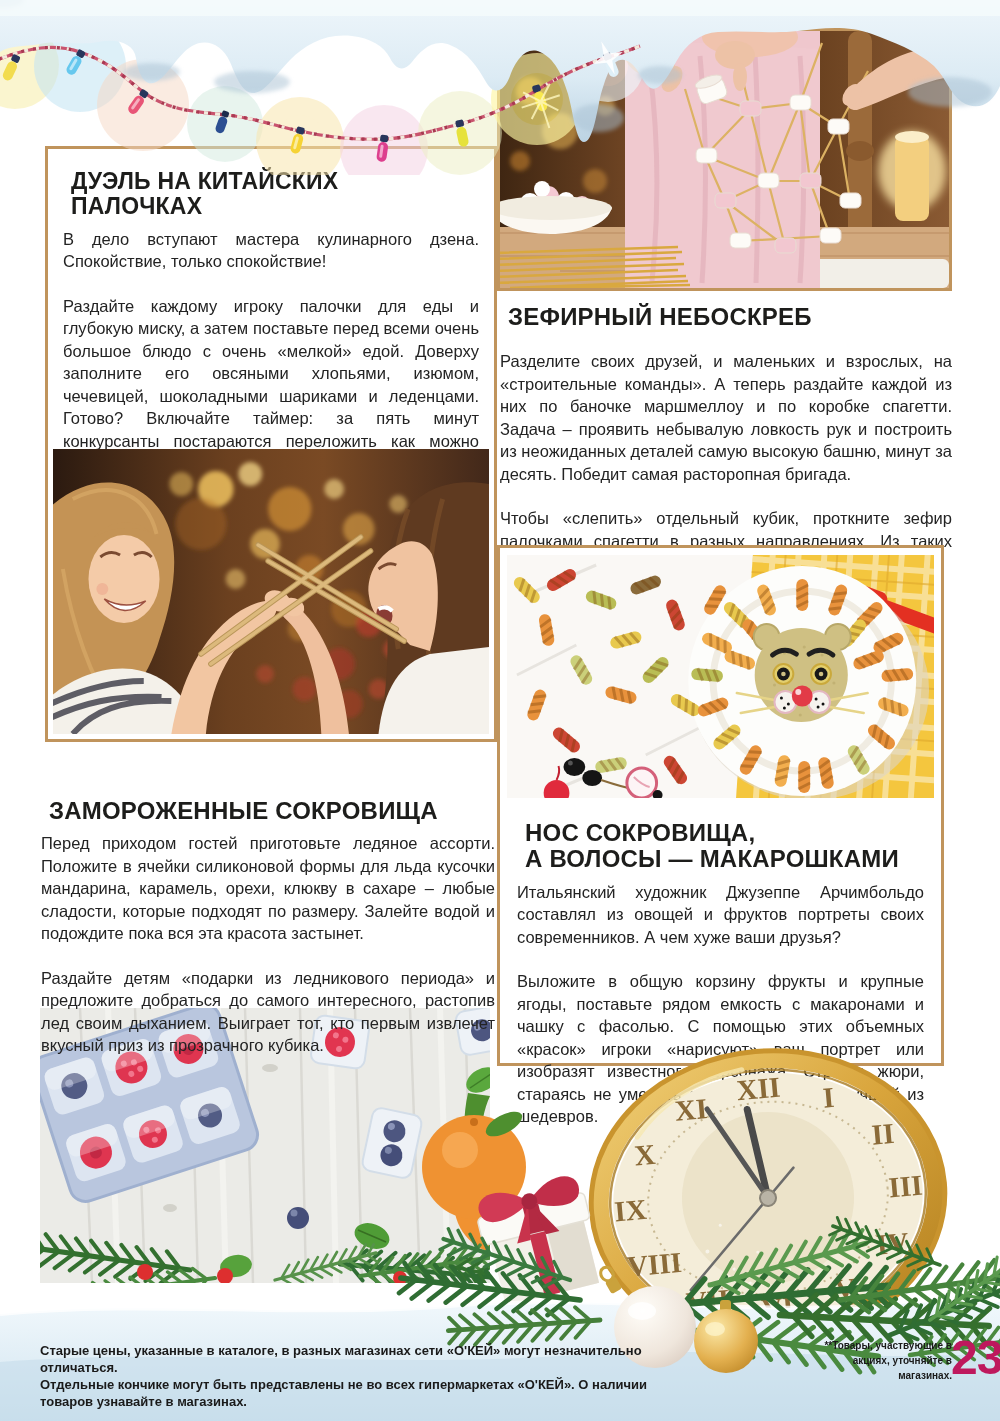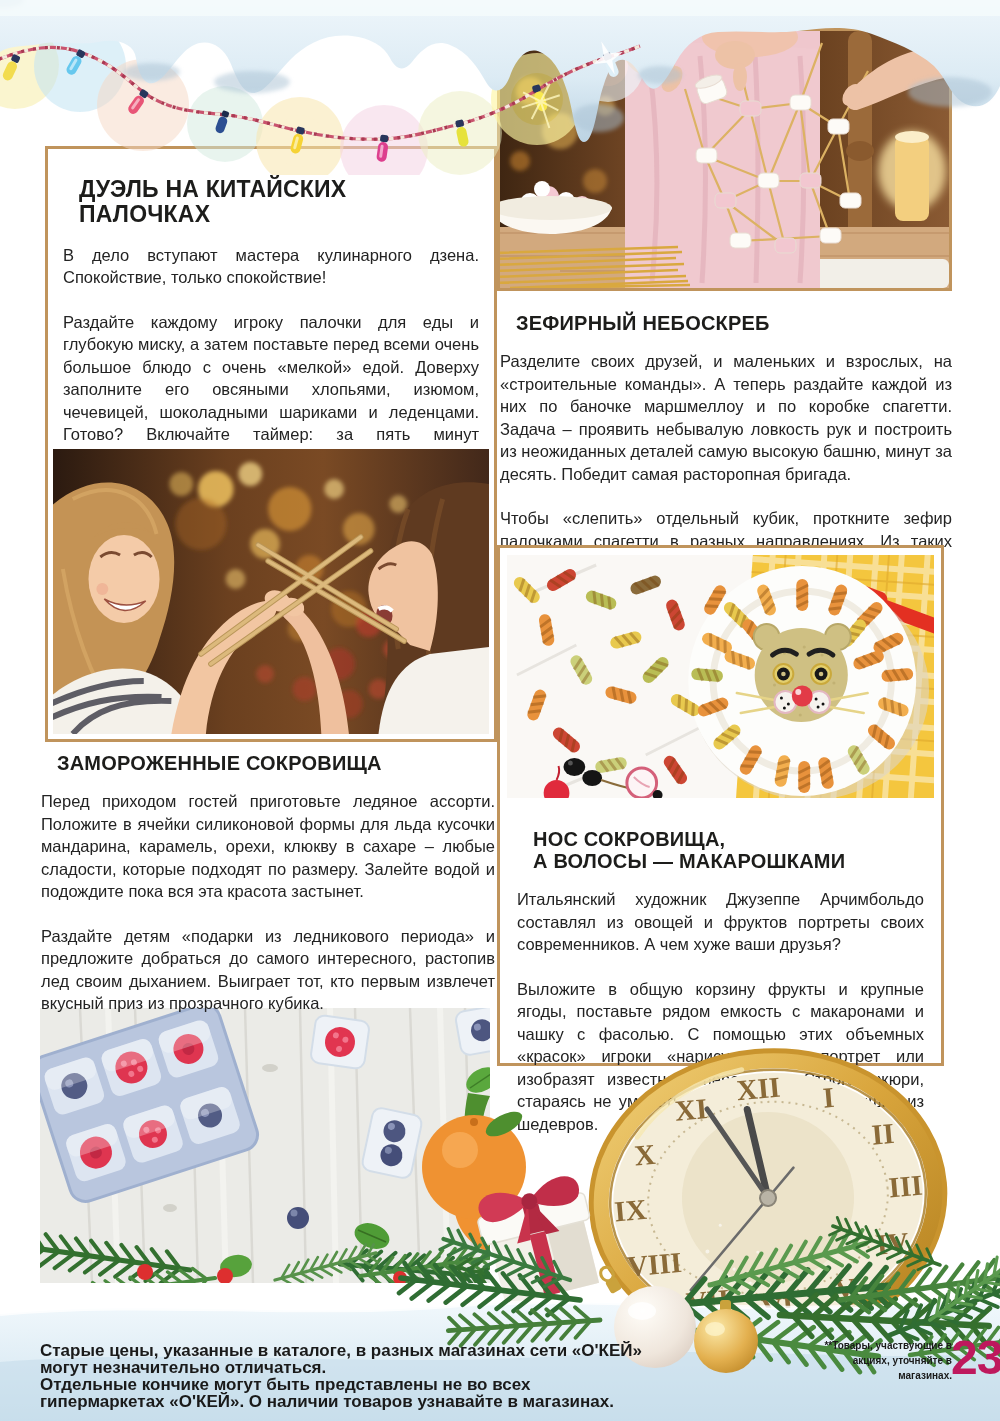--- a/index.html
+++ b/index.html
@@ -1,25 +1,25 @@
 <!DOCTYPE html>
 <html><head>
 <meta charset="utf-8">
 <style>
   html,body{margin:0;padding:0;background:#ffffff;}
   .page{position:relative;width:1000px;height:1421px;background:#ffffff;overflow:hidden;
         font-family:"Liberation Sans",sans-serif;color:#1d1d1b;}
   .abs{position:absolute;}
   .goldbox{border:3px solid #c0945c;box-sizing:border-box;background:#fff;}
-  h2{margin:16px;font-weight:bold;color:#1d1d1b;line-height:1.1;letter-spacing:.2px;}
+  h2{margin:8px;font-weight:bold;color:#1d1d1b;line-height:1.1;letter-spacing:.2px;}
   .h-big{font-size:23px;}
-  .h-mid{font-size:20px;}
+  .h-mid{font-size:24px;}
   .body-text{font-size:16.5px;line-height:22.5px;text-align:justify;color:#232323;}
   .body-text p{margin:0 0 22px 0;}
-  .footer-left{font-size:17px;font-weight:bold;line-height:17px;color:#1a1a1a;}
+  .footer-left{font-size:13px;font-weight:bold;line-height:17px;color:#1a1a1a;}
   .footer-note{font-size:10px;font-weight:bold;line-height:15px;color:#1a1a1a;text-align:right;}
   .page-num{font-size:48px;font-weight:bold;letter-spacing:-1px;color:#be185d;}
   svg{display:block;}
   .z1{z-index:1}.z2{z-index:2}.z3{z-index:3}.z4{z-index:4}.z5{z-index:5}.z6{z-index:6}
 </style>
 </head>
 <body>
 
 <div class="page">
 
@@ -225,21 +225,21 @@
         <ellipse cx="235" cy="24" rx="20" ry="14"></ellipse>
         <ellipse cx="240" cy="46" rx="7" ry="14"></ellipse>
         <path d="M449,14 C398,18 372,38 350,60 C343,69 346,80 357,79 C385,70 415,52 449,46 Z"></path>
         <ellipse cx="352" cy="64" rx="8" ry="12" transform="rotate(35 352 64)"></ellipse>
       </g>
     </svg>
   </div>
 
   <div class="abs z2" style="left:500px;top:296px;width:452px;">
     <h2 class="h-mid">ЗЕФИРНЫЙ НЕБОСКРЕБ</h2>
-    <div class="body-text" style="margin-top:8px;">
+    <div class="body-text" style="margin-top:20px;">
       <p>Разделите своих друзей, и маленьких и взрослых, на «строительные команды». А теперь раздайте каждой из них по баночке маршмеллоу и по коробке спагетти. Задача – проявить небывалую ловкость рук и построить из неожиданных деталей самую высокую башню, минут за десять. Победит самая расторопная бригада.</p>
       <p>Чтобы «слепить» отдельный кубик, проткните зефир палочками спагетти в разных направлениях. Из таких блоков и вырастет съедобная многоэтажка.</p>
     </div>
   </div>
 
   <div class="abs goldbox z2" style="left:497px;top:545px;width:447px;height:521px;padding:7px;">
     <div style="width:100%;height:243px;overflow:hidden;">
       <svg width="100%" height="100%" viewBox="0 0 431 243" preserveAspectRatio="none">
         <rect width="431" height="243" fill="#faf8f5"></rect>
         <g stroke="#e3e0da" stroke-width="3" opacity=".8">
@@ -366,21 +366,21 @@
         <span style="display:block">НОС СОКРОВИЩА,</span>
         <span style="display:block">А ВОЛОСЫ — МАКАРОШКАМИ</span>
       </h2>
       <div class="body-text" style="margin-top:8px;">
         <p>Итальянский художник Джузеппе Арчимбольдо составлял из овощей и фруктов портреты своих современников. А чем хуже ваши друзья?</p>
         <p>Выложите в общую корзину фрукты и крупные ягоды, поставьте рядом емкость с макаронами и чашку с фасолью. С помощью этих объемных «красок» игроки «нарисуют» ваш портрет или изобразят известного персонажа. Строгое жюри, стараясь не умереть от смеха, выберет лучший из шедевров.</p>
       </div>
     </div>
   </div>
 
-  <div class="abs z2" style="left:41px;top:736px;width:454px;">
+  <div class="abs z2" style="left:41px;top:790px;width:454px;">
     <h2 class="h-mid">ЗАМОРОЖЕННЫЕ СОКРОВИЩА</h2>
     <div class="body-text" style="margin-top:8px;">
       <p>Перед приходом гостей приготовьте ледяное ассорти. Положите в ячейки силиконовой формы для льда кусочки мандарина, карамель, орехи, клюкву в сахаре – любые сладости, которые подходят по размеру. Залейте водой и подождите пока вся эта красота застынет.</p>
       <p>Раздайте детям «подарки из ледникового периода» и предложите добраться до самого интересного, растопив лед своим дыханием. Выиграет тот, кто первым извлечет вкусный приз из прозрачного кубика.</p>
     </div>
   </div>
 
   <div class="abs z1" style="left:40px;top:1008px;width:450px;height:275px;overflow:hidden;">
     <svg width="100%" height="100%" viewBox="0 0 450 275" preserveAspectRatio="none">
       <rect width="450" height="275" fill="#ebebe7"></rect>

